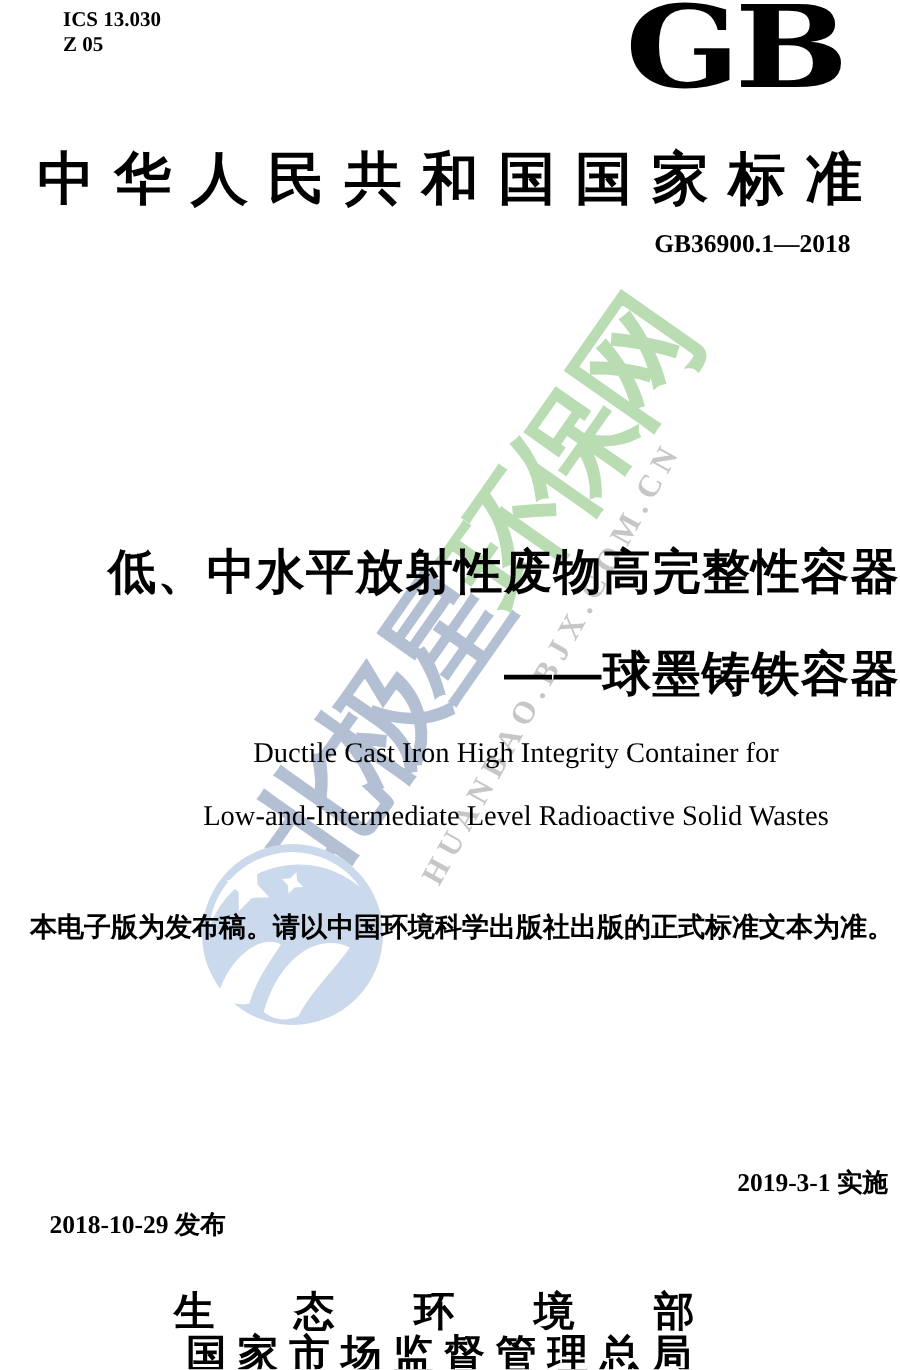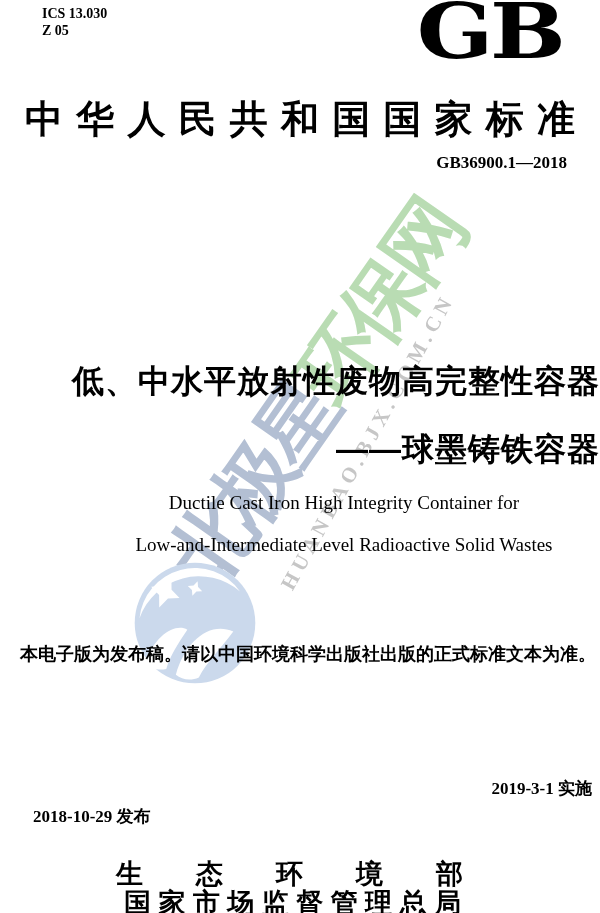--- a/index.html
+++ b/index.html
@@ -64,21 +64,21 @@
   .title-cn { position: absolute; left: 0; width: 600px; text-align: right;
     font-weight: bold; font-size: 32px; letter-spacing: 1px; }
   .title-cn1 { top: 360px; }
   .title-cn2 { top: 428px; }
   .title-en { position: absolute; left: 0; width: 600px; text-align: center;
     font-family: "Liberation Serif", serif; font-size: 19px; padding-left: 44px; }
   .title-en1 { top: 492px; }
   .title-en2 { top: 534px; }
   .notice {
     position: absolute; left: 20px; top: 606px; width: 578px;
-    font-weight: bold; font-size: 18px; white-space: nowrap; margin-top: 36px;
+    font-weight: bold; font-size: 18px; white-space: nowrap;
   }
   .date-issue {
     position: absolute; left: 33px; top: 805px;
     font-weight: bold; font-size: 17px;
     font-family: "Liberation Serif", serif;
   }
   .date-impl {
     position: absolute; right: 8px; top: 777px;
     font-weight: bold; font-size: 17px;
     font-family: "Liberation Serif", serif;

